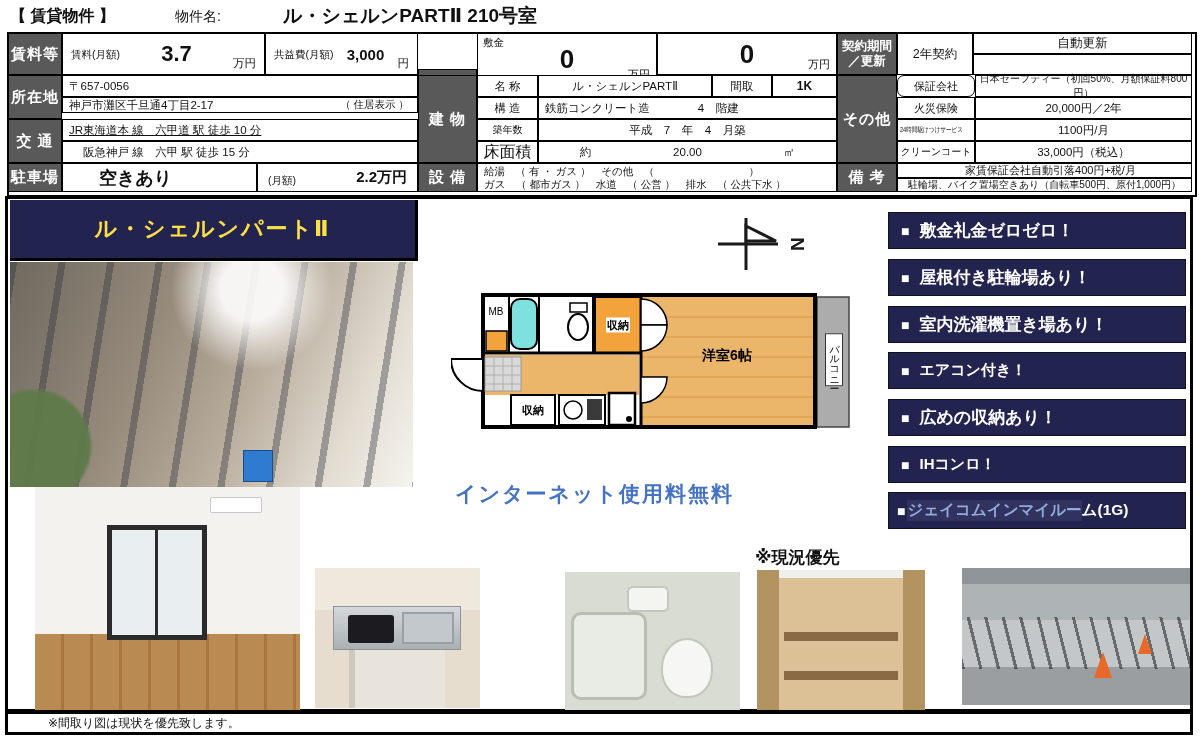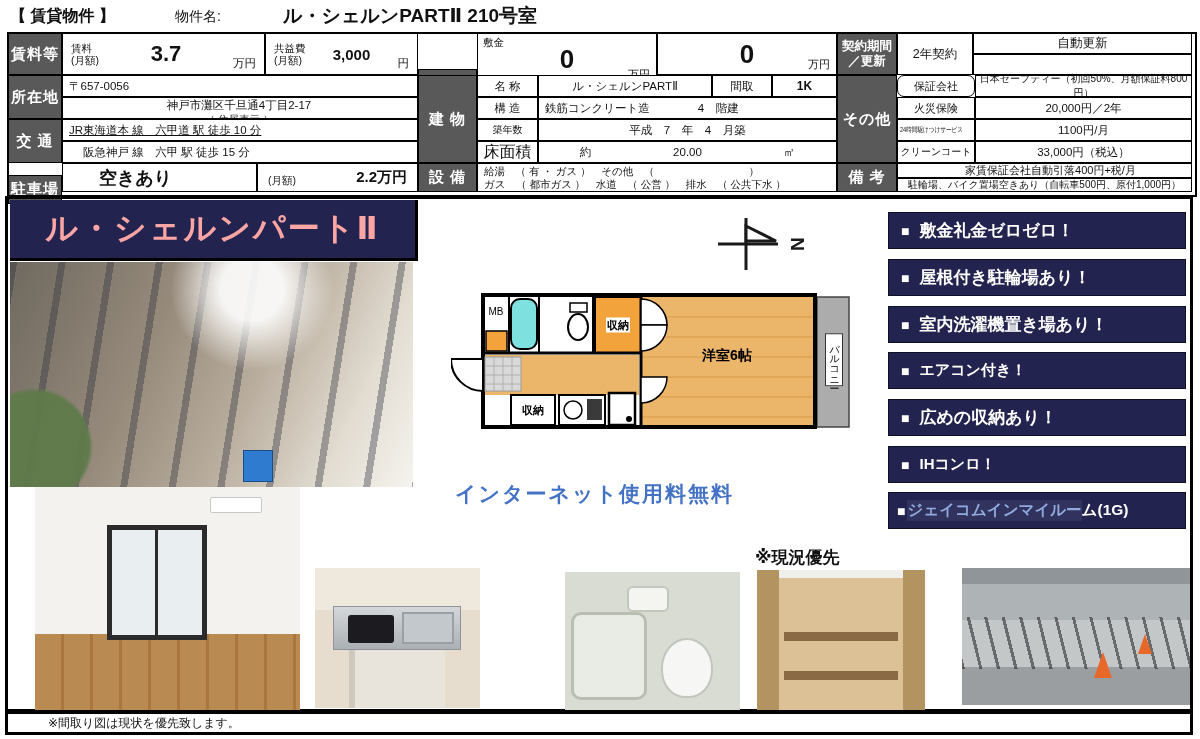--- a/index.html
+++ b/index.html
@@ -8,30 +8,30 @@
   .abs{position:absolute;box-sizing:border-box;}
   .cell{position:absolute;box-sizing:border-box;border:1px solid #000;background:#fff;
         font-size:11.5px;display:flex;align-items:center;}
   .lbl{background:#595959;color:#fff;font-weight:bold;justify-content:center;text-align:right;
        font-size:15px;letter-spacing:1px;}
   .lbl.small{font-size:11px;letter-spacing:0;margin-top:36px;}
   .outline2{position:absolute;border:2px solid #000;pointer-events:none;background:transparent;}
   .big22{font-size:22px;font-weight:bold;}
   .big15{font-size:15px;font-weight:bold;}
   .big26{font-size:26px;font-weight:bold;}
-  .sub2{display:flex;flex-direction:column;font-size:10.5px;line-height:12px;}
+  .sub2{display:flex;flex-direction:row;font-size:10.5px;line-height:12px;}
   .unit{font-size:11.5px;align-self:flex-end;margin-bottom:3px;}
   .ctr{justify-content:center;text-align:center;}
   .padl{padding-left:6px;}
   .navy-box{position:absolute;box-sizing:border-box;background:#23234F;border:1px solid #101025;
             color:#fff;font-weight:bold;font-size:17px;display:flex;align-items:center;padding-left:12px;}
   .bullet{display:inline-block;margin-right:10px;font-size:14px;}
   .photo{position:absolute;box-sizing:border-box;overflow:hidden;}
   .titlebar{position:absolute;background:#23234F;border-right:3px solid #000;border-bottom:3px solid #000;
-            color:#fca5a5;font-weight:bold;font-size:32px;letter-spacing:2px;
+            color:#fde047;font-weight:bold;font-size:22px;letter-spacing:2px;
             display:flex;align-items:center;justify-content:center;}
   .planlabel{position:absolute;font-weight:bold;color:#000;transform:translate(-50%,-50%);white-space:nowrap;}
   .vtext{writing-mode:vertical-rl;text-orientation:upright;background:#fff;border:1px solid #333;
          padding:3px 1px;font-size:10px;font-weight:normal;}
   .tiny-label{font-size:7px;transform:scaleX(.8);transform-origin:left center;white-space:nowrap;}
 </style>
 </head>
 <body>
 
 <div class="page">
@@ -71,21 +71,21 @@
   <div class="cell lbl" style="left:837px;top:33px;width:60px;height:42px;flex-direction:column;font-size:12.5px;line-height:15px;letter-spacing:0;">
     <span>契約期間</span>
     <span>／更新</span>
   </div>
   <div class="cell ctr" style="left:897px;top:33px;width:76px;height:42px;font-size:12.5px;">2年契約</div>
   <div class="cell ctr" style="left:973px;top:33px;width:219px;height:21px;font-size:12.5px;">自動更新</div>
   <div class="cell" style="left:973px;top:54px;width:219px;height:21px;"></div>
 
   <div class="cell lbl" style="left:8px;top:75px;width:54px;height:44px;">所在地</div>
   <div class="cell padl" style="left:62px;top:75px;width:356px;height:22px;">〒657-0056</div>
-  <div class="cell padl" style="left:62px;top:97px;width:356px;height:22px;justify-content:space-between;padding-right:8px;flex-direction:column;">
+  <div class="cell padl" style="left:62px;top:97px;width:356px;height:16px;justify-content:space-between;padding-right:8px;">
     <span>神戸市灘区千旦通4丁目2-17</span>
     <span style="font-size:10.5px;">（ 住居表示 ）</span>
   </div>
   <div class="cell lbl" style="left:8px;top:119px;width:54px;height:44px;">交 通</div>
   <div class="cell padl" style="left:62px;top:119px;width:356px;height:22px;text-decoration:underline;">JR東海道本 線　六甲道 駅 徒歩 10 分</div>
   <div class="cell" style="left:62px;top:141px;width:356px;height:22px;padding-left:20px;">阪急神戸 線　六甲 駅 徒歩 15 分</div>
 
   <div class="cell lbl" style="left:418px;top:75px;width:59px;height:88px;">建 物</div>
   <div class="cell ctr" style="left:477px;top:75px;width:61px;height:22px;">名 称</div>
   <div class="cell ctr" style="left:538px;top:75px;width:174px;height:22px;">ル・シェルンPARTⅡ</div>
@@ -110,21 +110,21 @@
   <div class="cell ctr" style="left:975px;top:75px;width:217px;height:22px;font-size:10px;">日本セーフティー（初回50%、月額保証料800円）</div>
   <div class="cell ctr" style="left:897px;top:97px;width:78px;height:22px;font-size:11px;">火災保険</div>
   <div class="cell ctr" style="left:975px;top:97px;width:217px;height:22px;">20,000円／2年</div>
   <div class="cell" style="left:897px;top:119px;width:78px;height:22px;padding-left:2px;">
     <span class="tiny-label">24時間駆けつけサービス</span>
   </div>
   <div class="cell ctr" style="left:975px;top:119px;width:217px;height:22px;">1100円/月</div>
   <div class="cell ctr" style="left:897px;top:141px;width:78px;height:22px;font-size:10px;">クリーンコート</div>
   <div class="cell ctr" style="left:975px;top:141px;width:217px;height:22px;">33,000円（税込）</div>
 
-  <div class="cell lbl" style="left:8px;top:163px;width:54px;height:29px;margin-top:12px;">駐車場</div>
+  <div class="cell lbl" style="left:8px;top:163px;width:54px;height:29px;">駐車場</div>
   <div class="cell" style="left:62px;top:163px;width:195px;height:29px;font-size:18px;font-weight:bold;padding-left:36px;">空きあり</div>
   <div class="cell" style="left:257px;top:163px;width:161px;height:29px;justify-content:space-between;padding:0 10px;">
     <span style="font-size:10.5px;align-self:flex-end;margin-bottom:3px;">(月額)</span>
     <span class="big15">2.2万円</span>
   </div>
   <div class="cell lbl" style="left:418px;top:163px;width:59px;height:29px;">設 備</div>
   <div class="cell" style="left:477px;top:163px;width:360px;height:29px;flex-direction:column;align-items:flex-start;justify-content:center;padding-left:6px;font-size:10.5px;line-height:13px;">
     <span>給湯　（ 有 ・ ガス ）　その他　（　　　　　　　　　）</span>
     <span>ガス　（ 都市ガス ）　水道　（ 公営 ）　排水　（ 公共下水 ）</span>
   </div>

